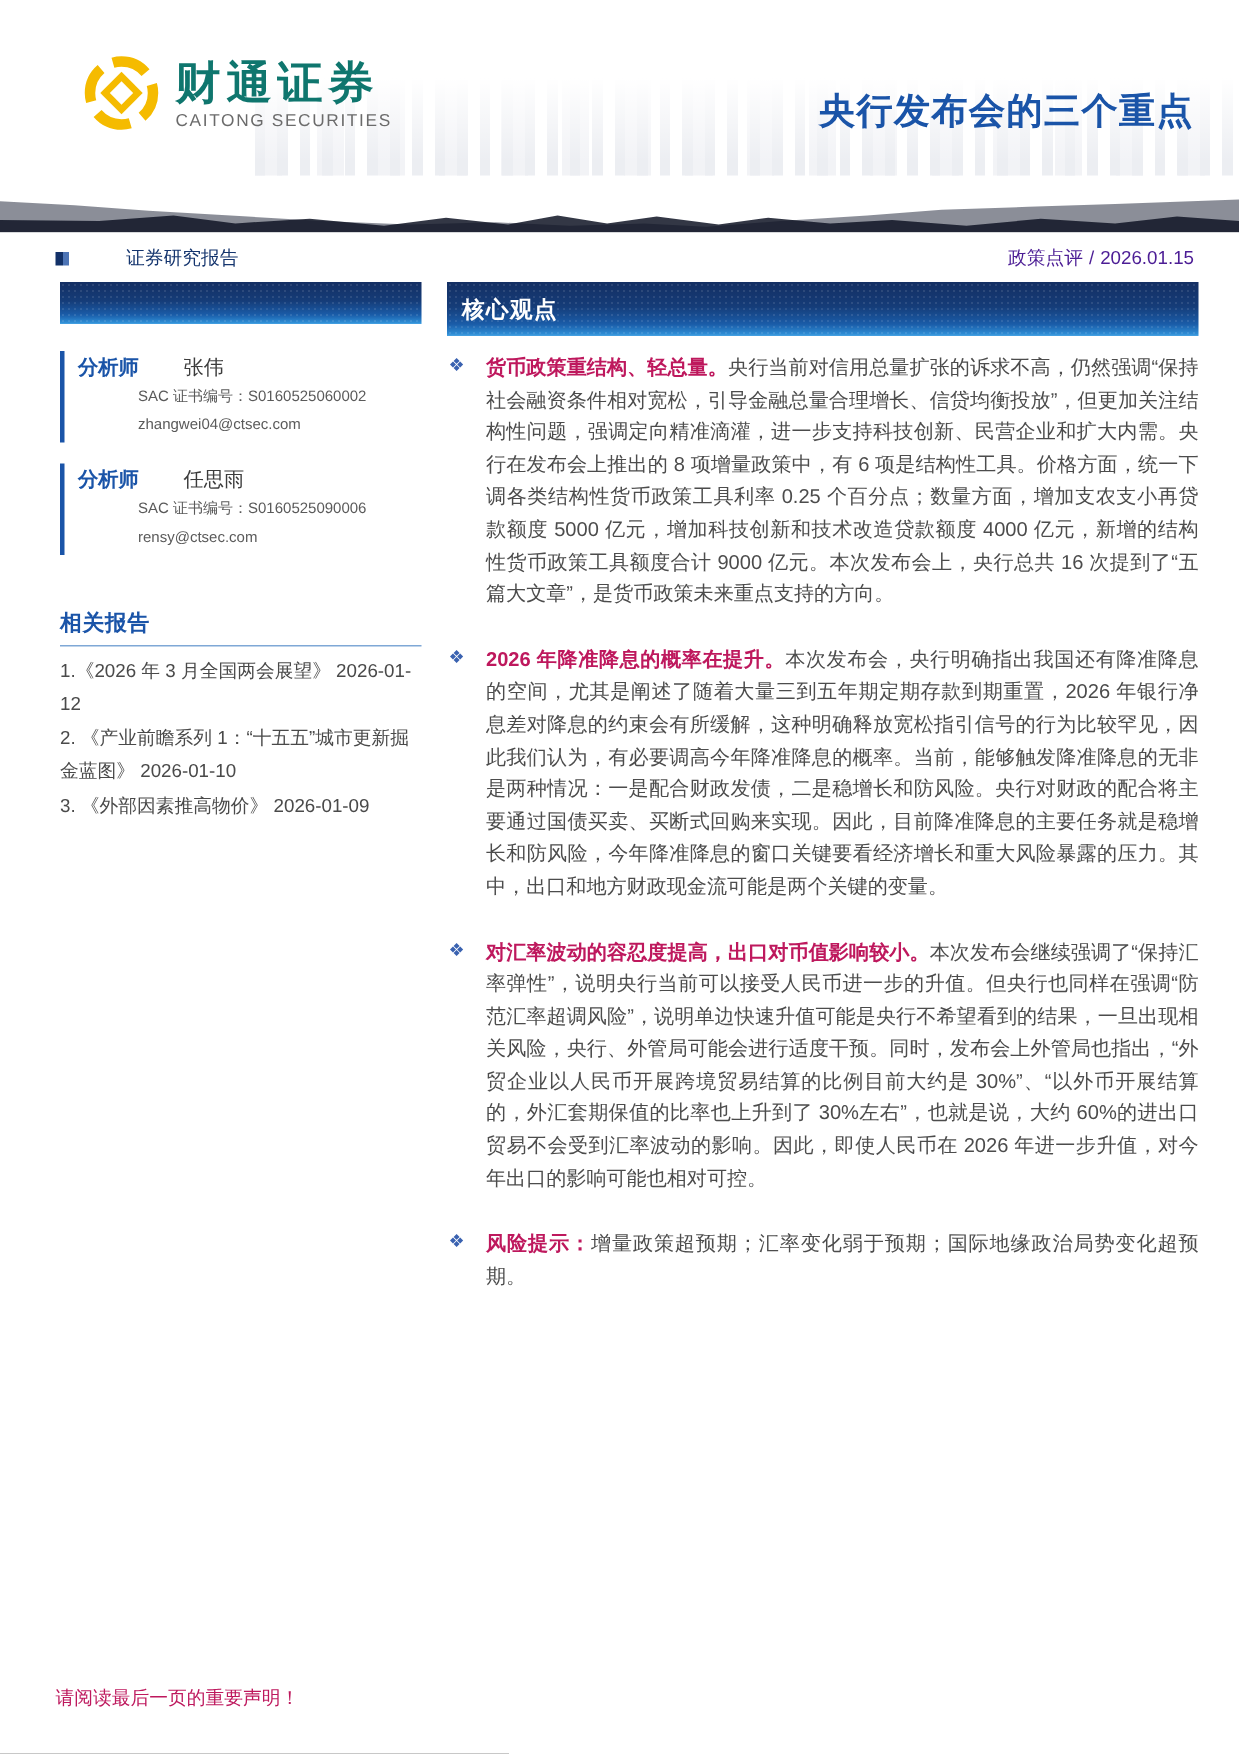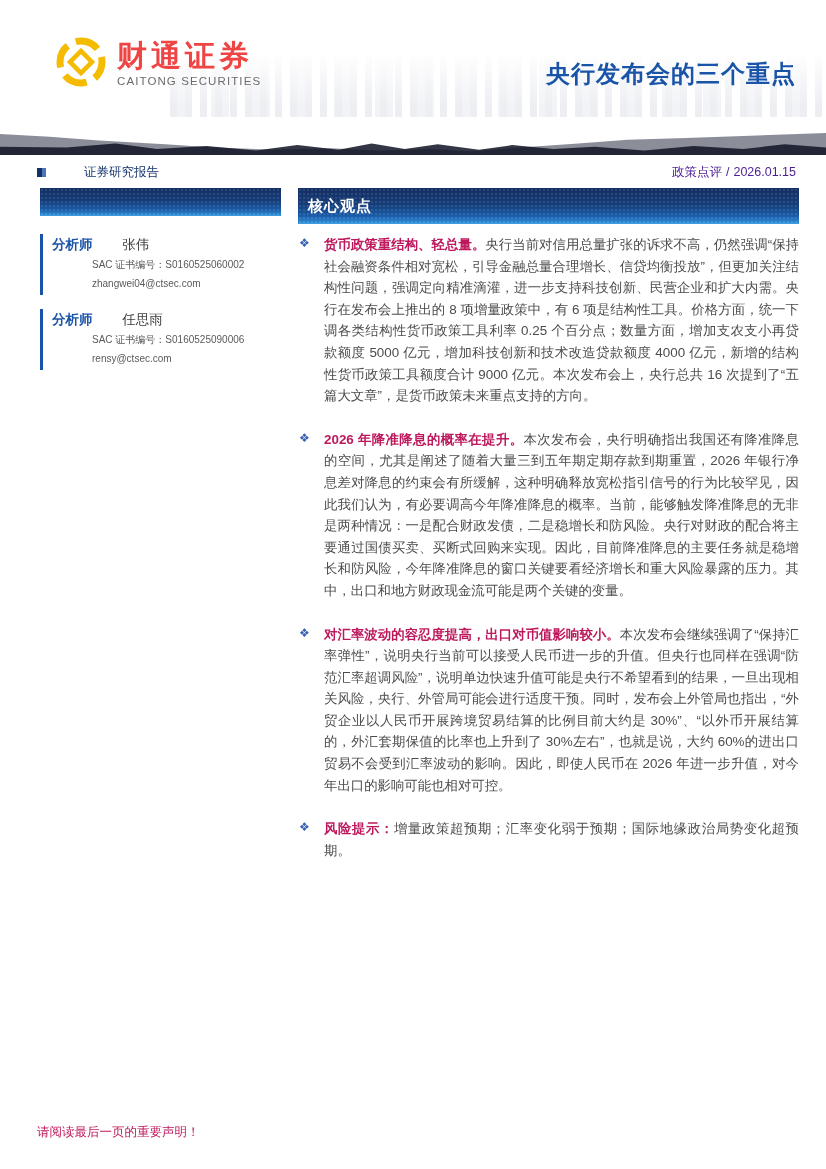--- a/index.html
+++ b/index.html
@@ -13,21 +13,21 @@
   .ghost-skyline{
     position:absolute;left:170px;top:52px;right:0;height:65px;
     background:
       linear-gradient(180deg,#ffffff 0%,rgba(255,255,255,0.15) 85%),
       repeating-linear-gradient(90deg,#e9ebf0 0 7px,rgba(255,255,255,0) 7px 15px),
       repeating-linear-gradient(90deg,#f0f1f5 0 18px,rgba(255,255,255,0) 18px 41px);
   }
   .logo{position:absolute;left:55px;top:36px;display:flex;align-items:flex-start;}
   .logo-mark{width:52px;height:52px;margin-right:10px;}
   .logo-text{display:flex;flex-direction:column;margin-top:4px;}
-  .logo-cn{font-size:30px;font-weight:700;color:#ef4444;letter-spacing:4px;line-height:32px;font-family:"Liberation Serif","DejaVu Serif",serif;}
+  .logo-cn{font-size:30px;font-weight:700;color:#0f766e;letter-spacing:4px;line-height:32px;font-family:"Liberation Serif","DejaVu Serif",serif;}
   .logo-en{font-size:11.5px;color:#6b6b6b;letter-spacing:1.1px;margin-top:3px;}
   .doc-title{
     position:absolute;right:30px;top:58px;
     font-size:24px;font-weight:700;color:#1a54a8;letter-spacing:1px;
   }
   
   .banner{
     position:absolute;left:0;top:117px;width:826px;height:38px;
     background:
       radial-gradient(3px 3px at 415px 26px,#ffc050,rgba(0,0,0,0) 70%),
@@ -153,20 +153,26 @@
 
     <div class="analyst">
       <div class="analyst-line1">
         <span class="analyst-role">分析师</span>
         <span class="analyst-name">任思雨</span>
       </div>
       <div class="analyst-sub">SAC 证书编号：S0160525090006</div>
       <div class="analyst-sub">rensy@ctsec.com</div>
     </div>
 
+    <div class="related">
+      <div class="related-heading">相关报告</div>
+      <p class="related-item">1.《2026 年 3 月全国两会展望》  2026-01-12</p>
+      <p class="related-item">2. 《产业前瞻系列 1：“十五五”城市更新掘金蓝图》  2026-01-10</p>
+      <p class="related-item">3. 《外部因素推高物价》  2026-01-09</p>
+    </div>
   </div>
 
   <div class="main">
 
     <div class="bullet">
       <span class="bullet-diamond">❖</span>
       <p class="bullet-text">
         <span class="bullet-lead">货币政策重结构、轻总量。</span><span>央行当前对信用总量扩张的诉求不高，仍然强调“保持社会融资条件相对宽松，引导金融总量合理增长、信贷均衡投放”，但更加关注结构性问题，强调定向精准滴灌，进一步支持科技创新、民营企业和扩大内需。央行在发布会上推出的 8 项增量政策中，有 6 项是结构性工具。价格方面，统一下调各类结构性货币政策工具利率 0.25 个百分点；数量方面，增加支农支小再贷款额度 5000 亿元，增加科技创新和技术改造贷款额度 4000 亿元，新增的结构性货币政策工具额度合计 9000 亿元。本次发布会上，央行总共 16 次提到了“五篇大文章”，是货币政策未来重点支持的方向。</span>
       </p>
     </div>

